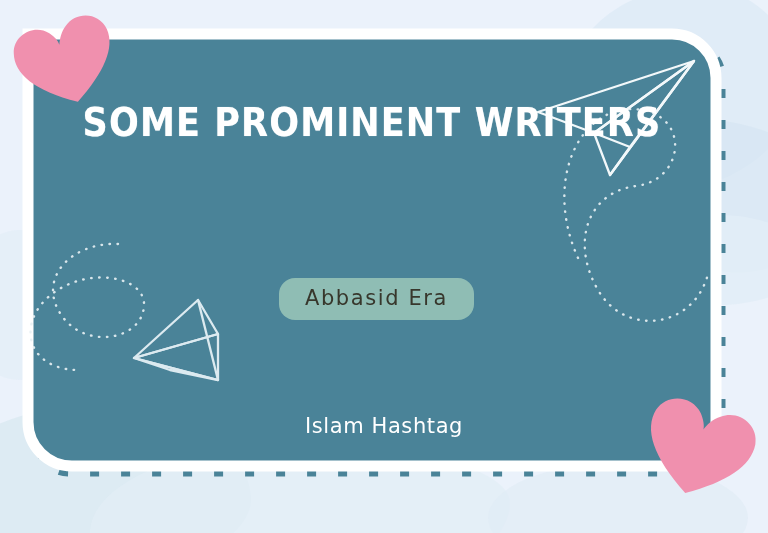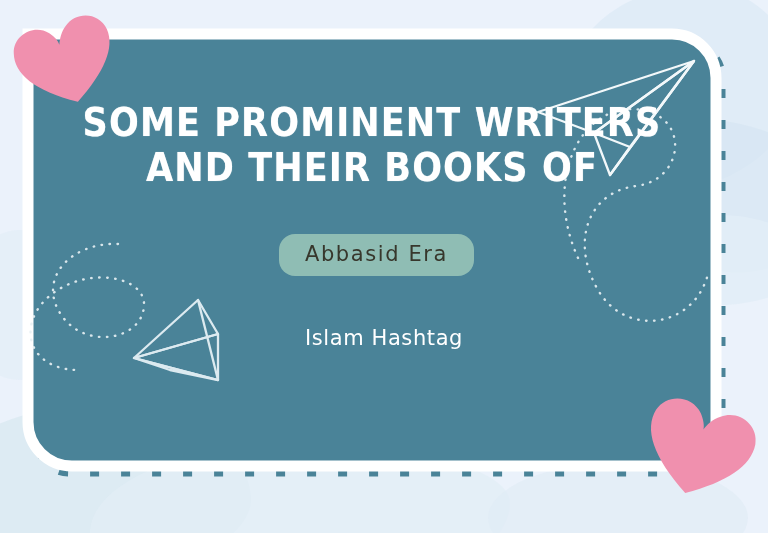--- a/index.html
+++ b/index.html
@@ -107,20 +107,21 @@
   .card-content {
     position: absolute;
     left: 0; top: 0;
     width: 700px;
     height: 444px;
     display: flex;
     flex-direction: column;
     align-items: center;
     justify-content: flex-start;
     padding: 72px 40px 0 40px;
+    gap: 44px;
   }
 
   
   .title {
     color: #FFFFFF;
     font-family: "DejaVu Sans", sans-serif;
     font-weight: bold;
     font-size: 39px;
     line-height: 1.16;
     letter-spacing: 1.1px;
@@ -219,21 +220,21 @@
           <path d="M112 330 L 176 272 L 196 306 Z"></path>
           <path d="M112 330 L 196 306 L 196 352 Z"></path>
           <path d="M112 330 L 196 352 L 148 342 Z"></path>
           <path d="M176 272 L 196 352"></path>
         </g>
       </g>
     </svg>
 
     <div class="card-content">
 
-      <h1 class="title"><span>SOME PROMINENT WRITERS</span><br><span>AND THEIR BOOKS OF</span><br></h1>
+      <h1 class="title"><span>SOME PROMINENT WRITERS</span><br><br></h1>
 
       <div class="badge-wrap">
         <span class="badge">Abbasid Era</span>
       </div>
 
       <div class="author">Islam Hashtag</div>
 
     </div>
   </div>
 

